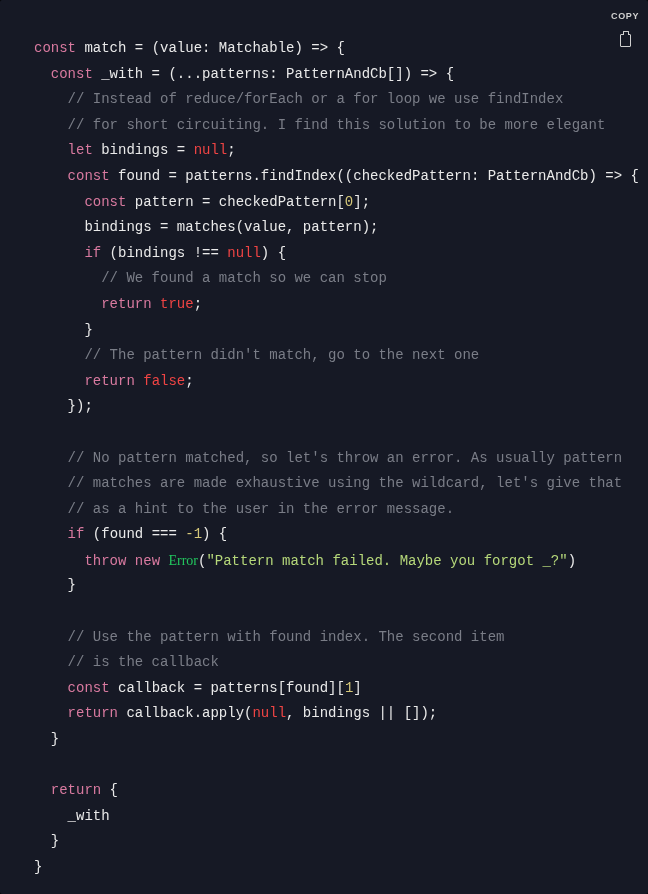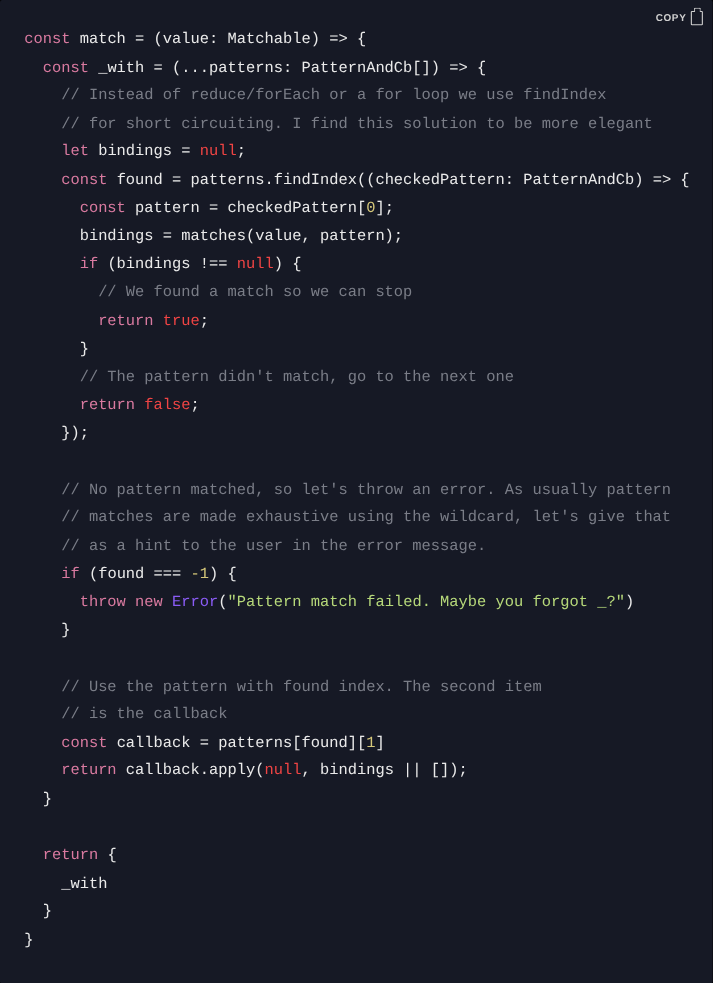--- a/index.html
+++ b/index.html
@@ -30,20 +30,21 @@
     display: inline-flex;
     align-items: center;
     gap: 4px;
     color: #d0d0d0;
     font-family: -apple-system, Helvetica, Arial, sans-serif;
     font-size: 9px;
     letter-spacing: 0.6px;
     font-weight: 700;
     cursor: pointer;
     padding: 2px 3px;
+    flex-direction: column;
   }
   .copy-icon {
     width: 11px;
     height: 13px;
     border: 1.3px solid #d0d0d0;
     border-radius: 1px;
     position: relative;
     box-sizing: border-box;
   }
   .copy-icon::before {
@@ -52,32 +53,32 @@
     top: -4px;
     left: 2px;
     width: 4px;
     height: 3px;
     border: 1.3px solid #d0d0d0;
     border-bottom: none;
     border-radius: 1px 1px 0 0;
     background: #161925;
   }
   pre {
-    margin: 0;
+    margin: 12px;
     white-space: pre;
     font-family: inherit;
   }
   .line { display: block; height: 25.6px; }
   .k   { color: #d97aa0; }
   .nm  { color: #eaeaea; }  
   .c   { color: #7a7d87; font-style: normal; } 
   .nl  { color: #ef4444; }  
   .num { color: #d6c87a; }  
   .str { color: #b6d87a; }  
-  .err { color: #8b5cf6; }
+  .err { color: #22c55e; font-family: Liberation Serif, serif; }
 </style>
 </head>
 <body>
 
 <div class="code-block">
 
   <div class="copy-btn">
     <span>COPY</span>
     <span class="copy-icon"></span>
   </div>

